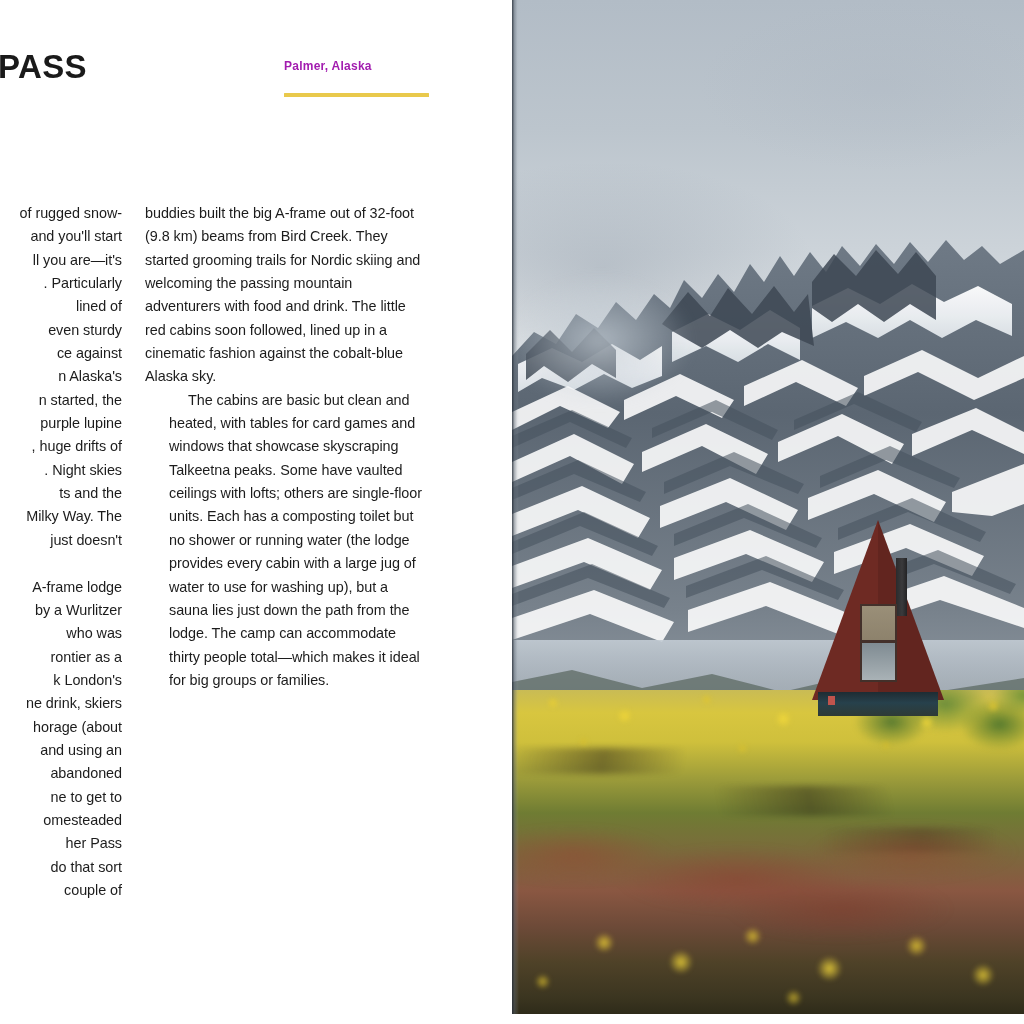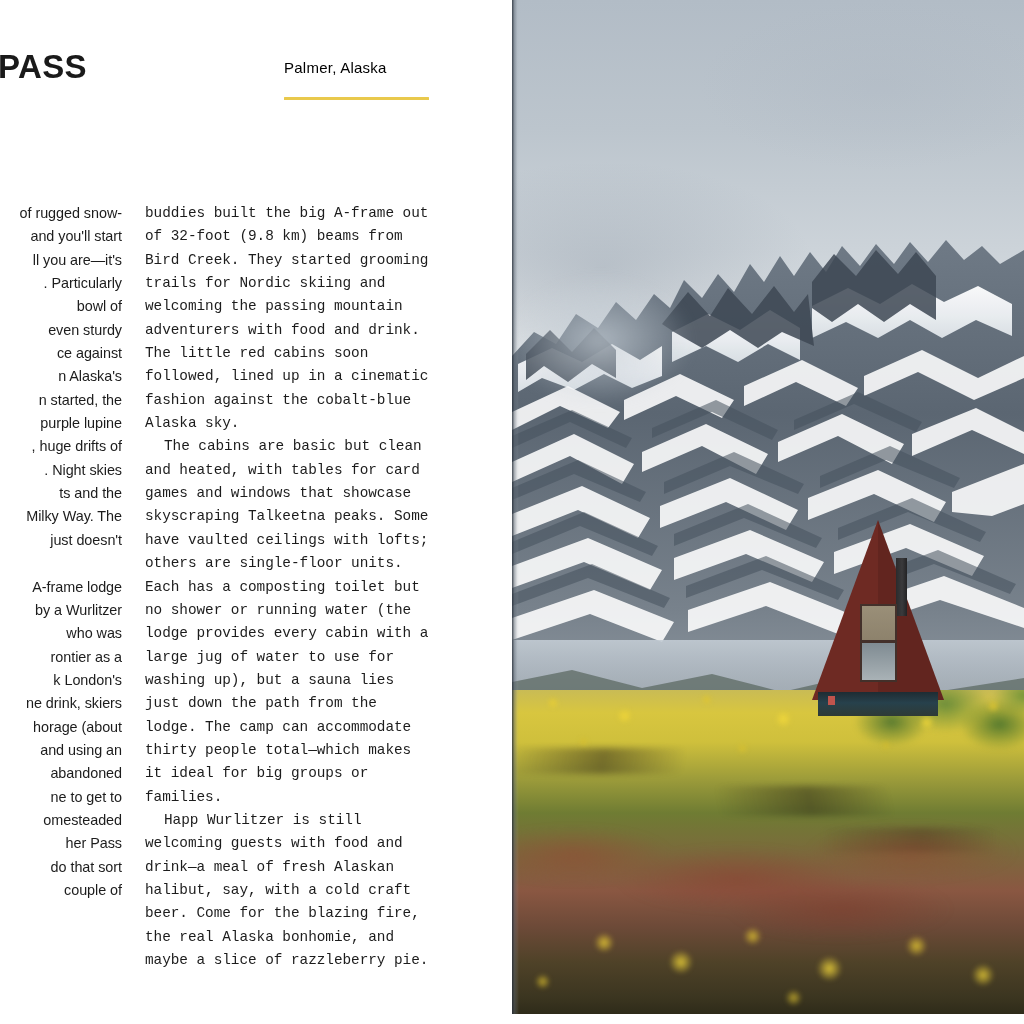--- a/index.html
+++ b/index.html
@@ -47,24 +47,24 @@
     white-space: nowrap;
   }
 
   #location-block {
     position: absolute;
     left: 284px;
     top: 60px;
     width: 150px;
   }
   #location-label {
-    font-size: 15px;
-    font-weight: 400;
+    font-size: 12px;
+    font-weight: 700;
     letter-spacing: 0.25px;
-    color: #000000;
+    color: #a21caf;
     line-height: 1.1;
     white-space: nowrap;
   }
   #location-rule {
     margin-top: 20px;
     width: 145px;
     height: 3.5px;
     background: #e9c94c;
     border-radius: 0.5px;
   }
@@ -77,37 +77,37 @@
     line-height: 23.35px;
     color: #1c1c1c;
     font-weight: 400;
     letter-spacing: -0.05px;
   }
   .body-col p {
     margin: 0;
   }
   .body-col p.indented {
     text-indent: 19px;
+    margin-left: 24px;
   }
 
   
   #col-left {
     left: -118px;
     width: 240px;
     text-align: right;
   }
   #col-left .para-gap {
     height: 23.35px;
   }
 
   #col-mid {
     left: 145px;
     width: 285px;
     text-align: left;
-    font-family: Liberation Mono, monospace;
   }
 
   
   #photo-page {
     position: absolute;
     left: 512px;
     top: 0;
     width: 512px;
     height: 1014px;
     overflow: hidden;
@@ -325,21 +325,21 @@
       <div id="location-label">Palmer, Alaska</div>
       <div id="location-rule"></div>
     </div>
 
     <div class="body-col" id="col-left">
       <p>
         <span>of rugged snow-</span><br>
         <span>and you'll start</span><br>
         <span>ll you are—it's</span><br>
         <span>. Particularly</span><br>
-        <span>bowl of</span><br>
+        <span>lined of</span><br>
         <span>even sturdy</span><br>
         <span>ce against</span><br>
         <span>n Alaska's</span><br>
         <span>n started, the</span><br>
         <span>purple lupine</span><br>
         <span>, huge drifts of</span><br>
         <span>. Night skies</span><br>
         <span>ts and the</span><br>
         <span>Milky Way. The</span><br>
         <span>just doesn't</span>
@@ -359,21 +359,20 @@
         <span>omesteaded</span><br>
         <span>her Pass</span><br>
         <span>do that sort</span><br>
         <span>couple of</span>
       </p>
     </div>
 
     <div class="body-col" id="col-mid">
       <p>buddies built the big A-frame out of 32-foot (9.8 km) beams from Bird Creek. They started grooming trails for Nordic skiing and welcoming the passing mountain adventurers with food and drink. The little red cabins soon followed, lined up in a cinematic fashion against the cobalt-blue Alaska sky.</p>
       <p class="indented">The cabins are basic but clean and heated, with tables for card games and windows that showcase skyscraping Talkeetna peaks. Some have vaulted ceilings with lofts; others are single-floor units. Each has a composting toilet but no shower or running water (the lodge provides every cabin with a large jug of water to use for washing up), but a sauna lies just down the path from the lodge. The camp can accommodate thirty people total—which makes it ideal for big groups or families.</p>
-      <p class="indented">Happ Wurlitzer is still welcoming guests with food and drink—a meal of fresh Alaskan halibut, say, with a cold craft beer. Come for the blazing fire, the real Alaska bonhomie, and maybe a slice of razzleberry pie.</p>
     </div>
 
   </div>
 
   <div id="page-edge-left"></div>
 
   <div id="photo-page">
 
     <div id="sky"></div>
 

